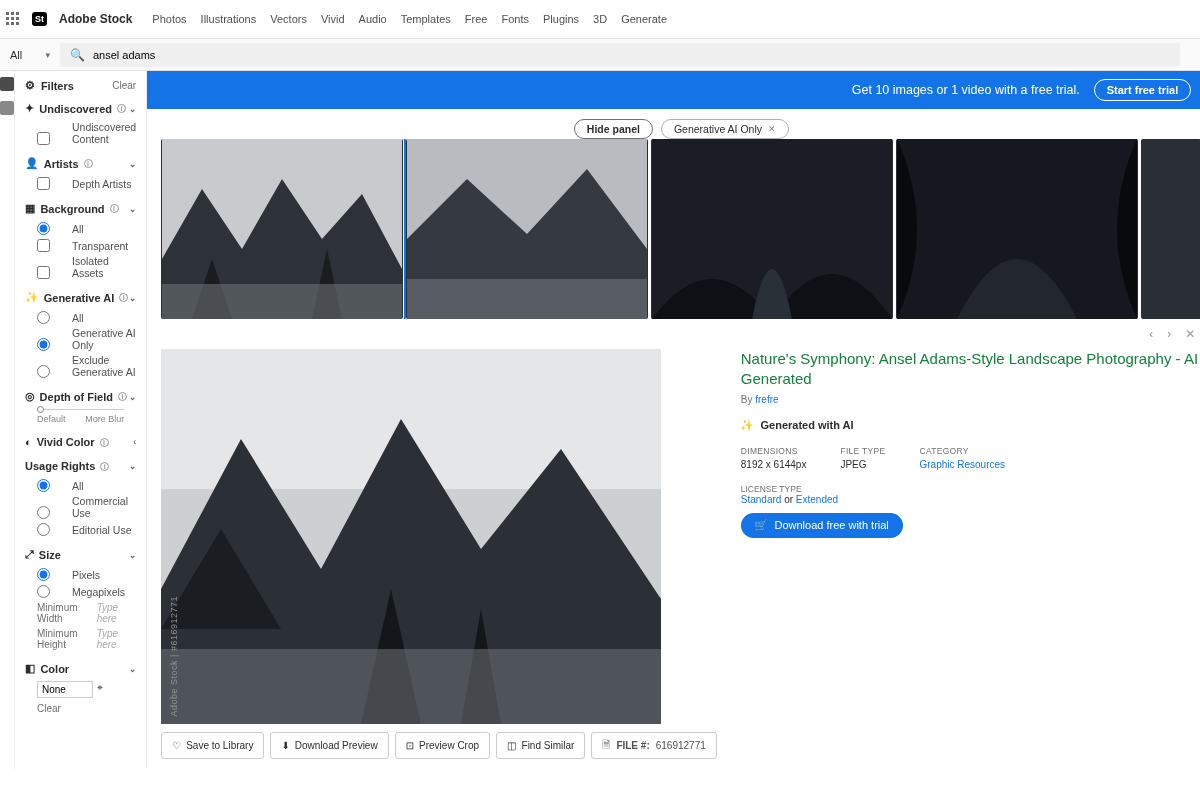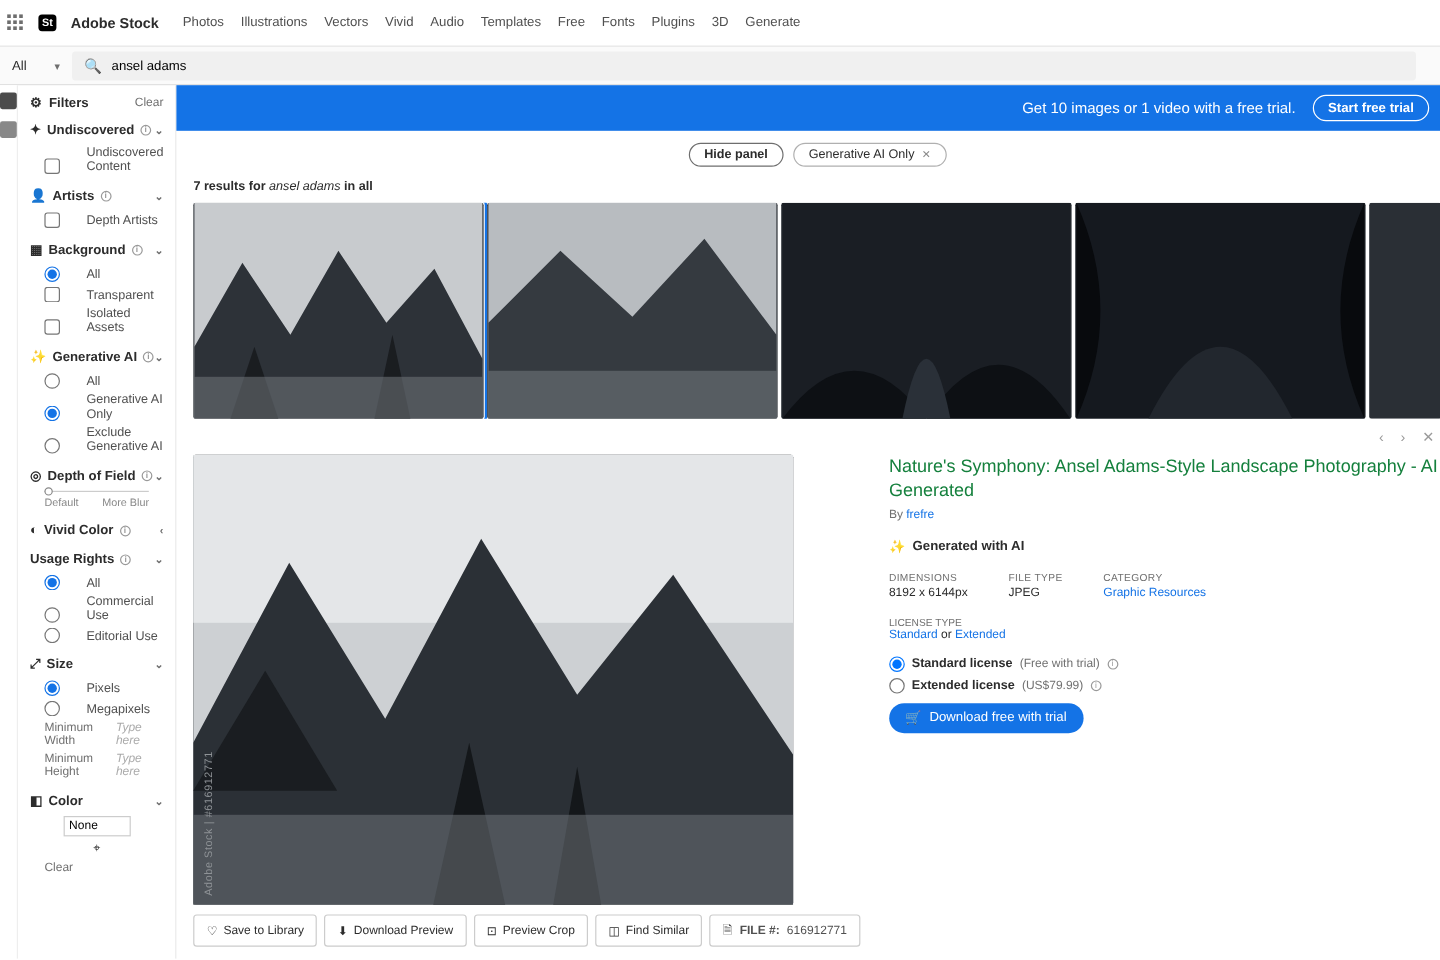--- a/index.html
+++ b/index.html
@@ -65,21 +65,21 @@
 .licopts { margin-top:12px; font-size:10.5px;}
 .licopts .row { display:flex; gap:6px; align-items:center; margin:5px 0;}
 .licopts .note { color:#707070; font-size:10px;}
 .dlbtn { background:#1473e6; color:#fff; border:none; border-radius:14px; padding:6px 14px; font-size:11px; font-weight:500; cursor:pointer; margin-top:8px; display:flex; gap:6px; align-items:center;}
 .actions { display:flex; gap:6px; margin-top:8px;}
 .actbtn { border:1px solid #ccc; border-radius:3px; padding:4px 10px; font-size:10px; cursor:pointer; display:flex; gap:5px; align-items:center; background:#fff;}
 .fileid { font-size:10px; color:#505050; display:flex; gap:6px; align-items:center;}
 .slider-track { height:1px; background:#ccc; margin:6px 12px 4px; position:relative;}
 .slider-dot {width:7px;height:7px;border-radius:50%;background:#fff;border:1px solid #888;position:absolute;top:-3px;left:0;}
 .slider-lbls {display:flex;justify-content:space-between;margin:2px 12px 0;font-size:9px;color:#888;}
-.colorbox {display:flex;gap:4px;margin:4px 12px;align-items:center;flex-direction:column;}
+.colorbox {display:flex;gap:4px;margin:4px 12px;align-items:flex-start;}
 .colorbox input{border:1px solid #ccc;padding:2px 4px;font-size:10px;width:56px;}
 svg.mtn{width:100%;height:100%;}
 </style>
 </head>
 <body>
 
 <div class="topbar">
   <div class="apps-icon">
       <span></span>
       <span></span>
@@ -309,21 +309,20 @@
       <button>Start free trial</button>
     </div>
     <div class="content">
       <div class="chips">
         <div class="chip solid">Hide panel</div>
         <div class="chip">
             <span>Generative AI Only</span>
             <span class="x">✕</span>
           </div>
       </div>
-      <div class="rescount"><b>7 results for</b> <i>ansel adams</i> <b>in all</b></div>
 
       <div class="thumbs">
         <div class="thumb sel" style="width:242px"><svg class="mtn" viewBox="0 0 240 180">
               <rect width="240" height="180" fill="#c8cbce"></rect>
               <polygon points="0,120 40,50 80,110 120,40 160,100 200,55 240,130 240,180 0,180" fill="#2d3238"></polygon>
               <polygon points="30,180 50,120 70,180" fill="#1a1d20"></polygon>
               <polygon points="150,180 165,110 180,180" fill="#1a1d20"></polygon>
               <rect y="145" width="240" height="35" fill="#6b7075" opacity="0.6"></rect>
             </svg></div>
         <div class="thumb" style="width:242px"><svg class="mtn" viewBox="0 0 240 180">
@@ -404,34 +403,20 @@
             <div>
                 <div class="lbl">FILE TYPE</div>
                 <div>JPEG</div>
               </div>
             <div><div class="lbl">CATEGORY</div><a>Graphic Resources</a></div>
           </div>
           <div class="lictype">
             <div class="lbl">LICENSE TYPE</div>
             <div><a>Standard</a> <span>or</span> <a>Extended</a></div>
           </div>
-          <div class="licopts">
-            <label class="row">
-                <input type="radio" name="lic" checked="" style="">
-                <b>Standard license</b>
-                <span class="note">(Free with trial)</span>
-                <span class="info-ic">i</span>
-              </label>
-            <label class="row">
-                <input type="radio" name="lic" style="">
-                <b>Extended license</b>
-                <span class="note">(US$79.99)</span>
-                <span class="info-ic">i</span>
-              </label>
-          </div>
           <button class="dlbtn">
               <span>🛒</span>
               <span>Download free with trial</span>
             </button>
         </div>
       </div>
     </div>
   </main>
 </div>
 

